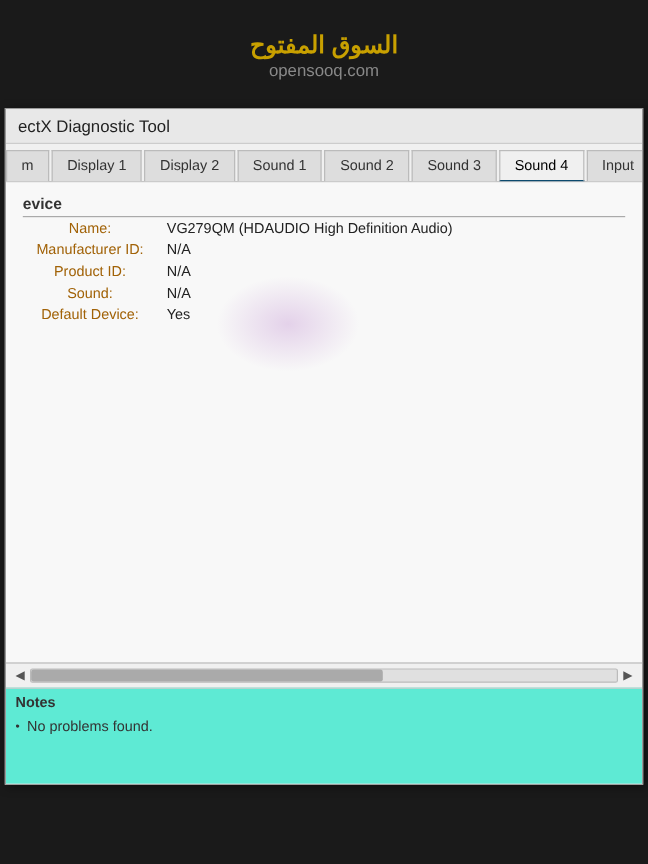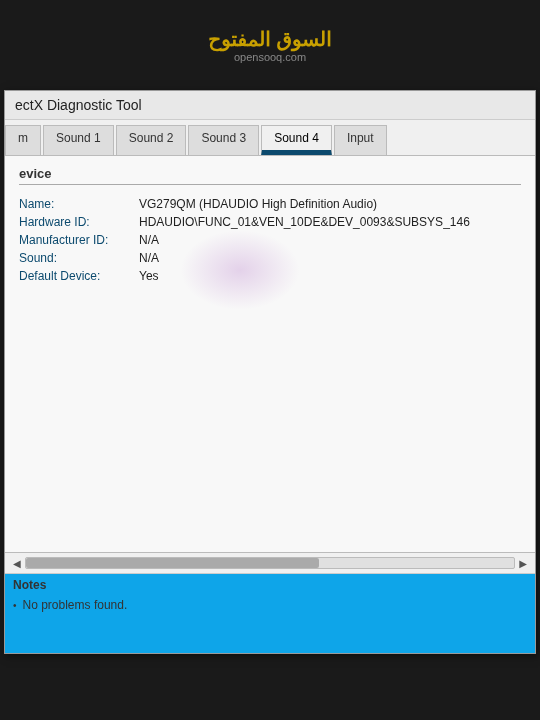--- a/index.html
+++ b/index.html
@@ -28,21 +28,21 @@
 
     .logo-text {
       color: #c8a000;
       font-size: 20px;
       font-weight: bold;
       font-family: Arial, sans-serif;
     }
 
     .logo-sub {
       color: #888;
-      font-size: 11px;
+      font-size: 14px;
     }
 
     .window {
       background: #f0f0f0;
       border: 1px solid #999;
       margin: 0 4px;
       height: 564px;
       display: flex;
       flex-direction: column;
       box-shadow: 2px 2px 8px rgba(0,0,0,0.5);
@@ -76,56 +76,55 @@
       background: #ddd;
       margin-right: 2px;
       color: #333;
       white-space: nowrap;
       position: relative;
       top: 1px;
     }
 
     .tab.active {
       background: #f0f0f0;
-      border-bottom: 6px solid #0c4a6e;
+      border-bottom: 2px solid #0c4a6e;
       color: #000;
       font-weight: 500;
       z-index: 1;
     }
 
     .content-area {
       flex: 1;
       padding: 10px 14px;
       background: #f8f8f8;
       overflow-y: auto;
     }
 
     .section-header {
       font-size: 13px;
       font-weight: bold;
       color: #333;
       border-bottom: 1px solid #aaa;
       padding-bottom: 3px;
-      margin-bottom: 10px;
     }
 
     .info-grid {
       display: table;
       width: 100%;
     }
 
     .info-row {
       display: table-row;
     }
 
     .info-label {
       display: table-cell;
-      text-align: left;
+      text-align: center;
       padding: 2px 8px 2px 0;
-      color: #0c4a6e;
+      color: #a16207;
       font-size: 12px;
       white-space: nowrap;
       width: 120px;
     }
 
     .info-value {
       display: table-cell;
       padding: 2px 0;
       color: #222;
       font-size: 12px;
@@ -160,21 +159,21 @@
 
     .scroll-thumb {
       width: 60%;
       height: 100%;
       background: #aaa;
       border-radius: 2px;
     }
 
     .notes-section {
       padding: 4px 8px;
-      background: #0ea5e9;
+      background: #5eead4;
       border-top: 1px solid #ccc;
       min-height: 80px;
     }
 
     .notes-header {
       font-size: 12px;
       font-weight: bold;
       color: #333;
       margin-bottom: 6px;
       display: flex;
@@ -225,20 +224,26 @@
 
   <div class="title-bar">
     <span>ectX Diagnostic Tool</span>
   </div>
 
   <div class="tabs-container">
     <div class="tab">
       <span>m</span>
     </div>
     <div class="tab">
+      <span>Display 1</span>
+    </div>
+    <div class="tab">
+      <span>Display 2</span>
+    </div>
+    <div class="tab">
       <span>Sound 1</span>
     </div>
     <div class="tab">
       <span>Sound 2</span>
     </div>
     <div class="tab">
       <span>Sound 3</span>
     </div>
     <div class="tab active">
       <span>Sound 4</span>
@@ -254,30 +259,30 @@
 
     <div class="overlay-glow"></div>
 
     <div class="info-grid">
 
       <div class="info-row">
         <div class="info-label">Name:</div>
         <div class="info-value">VG279QM (HDAUDIO High Definition Audio)</div>
       </div>
 
-      <div class="info-row">
-        <div class="info-label">Hardware ID:</div>
-        <div class="info-value">HDAUDIO\FUNC_01&amp;VEN_10DE&amp;DEV_0093&amp;SUBSYS_146</div>
-      </div>
 
       <div class="info-row">
         <div class="info-label">Manufacturer ID:</div>
         <div class="info-value">N/A</div>
       </div>
 
+      <div class="info-row">
+        <div class="info-label">Product ID:</div>
+        <div class="info-value">N/A</div>
+      </div>
 
       <div class="info-row">
         <div class="info-label">Sound:</div>
         <div class="info-value">N/A</div>
       </div>
 
       <div class="info-row">
         <div class="info-label">Default Device:</div>
         <div class="info-value">Yes</div>
       </div>

